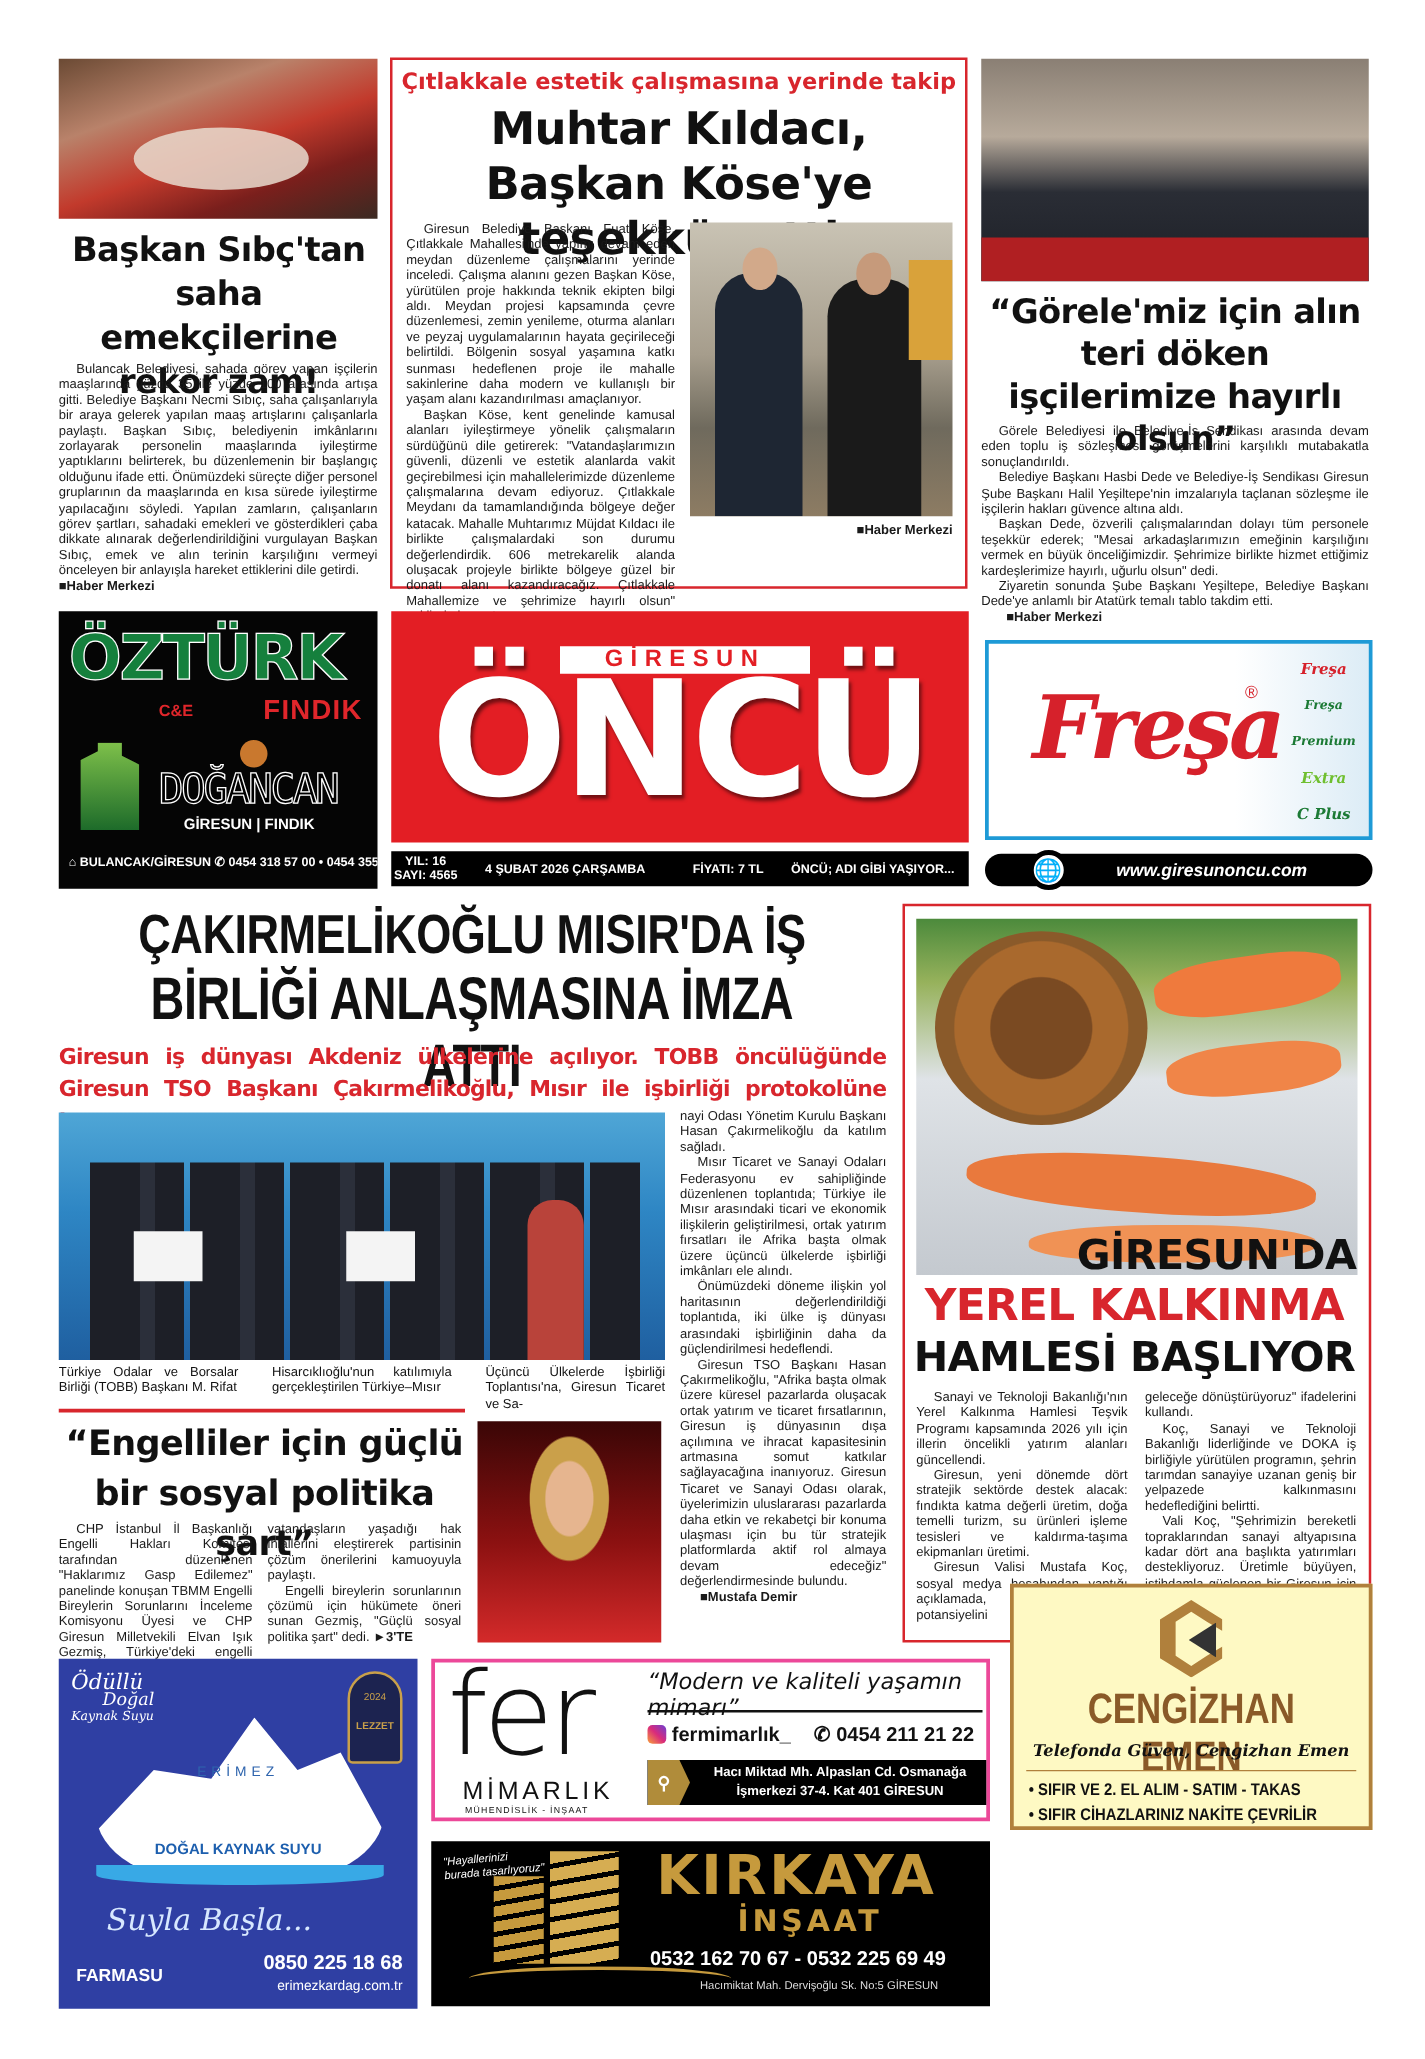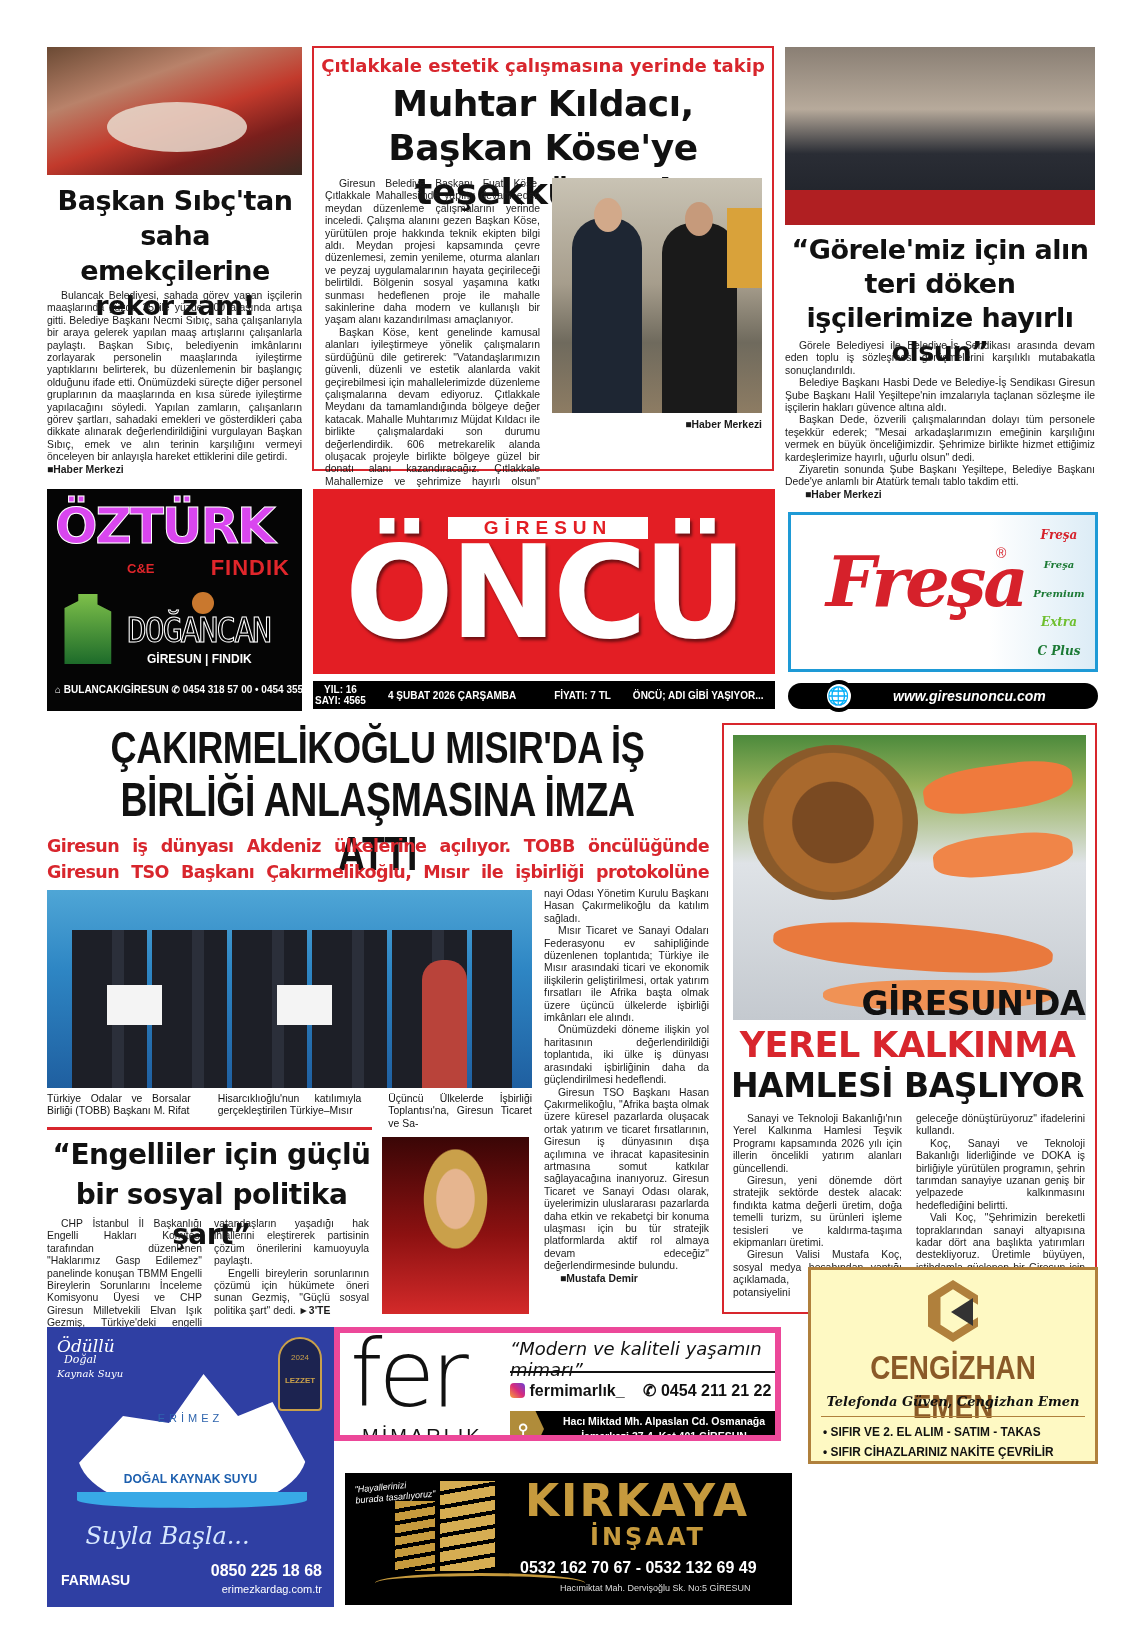--- a/index.html
+++ b/index.html
@@ -51,21 +51,21 @@
 <div class="hl abs" style="left:785px;top:233px;width:310px;font-size:27px;line-height:34px">“Görele'miz için alın teri döken işçilerimize hayırlı olsun”</div>
 <div class="abs body-text" style="left:785px;top:340px;width:310px">
   <p>Görele Belediyesi ile Belediye-İş Sendikası arasında devam eden toplu iş sözleşmesi görüşmelerini karşılıklı mutabakatla sonuçlandırıldı.</p>
   <p>Belediye Başkanı Hasbi Dede ve Belediye-İş Sendikası Giresun Şube Başkanı Halil Yeşiltepe'nin imzalarıyla taçlanan sözleşme ile işçilerin hakları güvence altına aldı.</p>
   <p>Başkan Dede, özverili çalışmalarından dolayı tüm personele teşekkür ederek; "Mesai arkadaşlarımızın emeğinin karşılığını vermek en büyük önceliğimizdir. Şehrimize birlikte hizmet ettiğimiz kardeşlerimize hayırlı, uğurlu olsun" dedi.</p>
   <p>Ziyaretin sonunda Şube Başkanı Yeşiltepe, Belediye Başkanı Dede'ye anlamlı bir Atatürk temalı tablo takdim etti.</p>
   <p class="sig" style="margin-left:20px;text-indent:0">■Haber Merkezi</p>
 </div>
 
 <div class="abs" style="left:47px;top:489px;width:255px;height:222px;background:#050505;color:#fff;overflow:hidden">
-  <div style="position:absolute;left:8px;top:8px;font-family:'DejaVu Sans',sans-serif;font-weight:900;font-size:50px;color:#d946ef;letter-spacing:-2px;-webkit-text-stroke:1px #fff">ÖZTÜRK</div>
+  <div style="position:absolute;left:8px;top:8px;font-family:'DejaVu Sans',sans-serif;font-weight:900;font-size:50px;color:#15803d;letter-spacing:-2px;-webkit-text-stroke:1px #fff">ÖZTÜRK</div>
   <div style="position:absolute;left:80px;top:72px;font-weight:bold;font-size:13px;color:#e0262b">C&amp;E</div>
   <div style="position:absolute;right:12px;top:66px;font-weight:900;font-size:22px;color:#e0262b;letter-spacing:1px">FINDIK</div>
   <div style="position:absolute;left:12px;top:105px;width:55px;height:70px;background:linear-gradient(180deg,#7ec04a,#1d6b2a);clip-path:polygon(10% 100%,10% 20%,35% 10%,35% 0,70% 0,70% 15%,95% 25%,95% 100%)"></div>
   <div style="position:absolute;left:145px;top:103px;width:22px;height:22px;border-radius:50%;background:#c9782e"></div>
   <div style="position:absolute;left:80px;top:122px;font-family:'DejaVu Sans Mono',monospace;font-size:33px;color:#000;-webkit-text-stroke:1px #fff;letter-spacing:-2px">DOĞANCAN</div>
   <div style="position:absolute;left:100px;top:163px;font-size:12px;font-weight:bold;color:#fff">GİRESUN | FINDIK</div>
   <div style="position:absolute;left:8px;top:195px;font-size:10px;font-weight:bold;white-space:nowrap">
     <span>⌂ </span><span>BULANCAK/GİRESUN</span>
     <span> ✆ </span><span>0454 318 57 00 • 0454 355 03 55</span>
   </div>
@@ -147,38 +147,38 @@
   <p>Giresun, yeni dönemde dört stratejik sektörde destek alacak: fındıkta katma değerli üretim, doğa temelli turizm, su ürünleri işleme tesisleri ve kaldırma-taşıma ekipmanları üretimi.</p>
   <p>Giresun Valisi Mustafa Koç, sosyal medya hesabından yaptığı açıklamada, "Giresun'un potansiyelini güce, yatırımını geleceğe dönüştürüyoruz" ifadelerini kullandı.</p>
   <p>Koç, Sanayi ve Teknoloji Bakanlığı liderliğinde ve DOKA iş birliğiyle yürütülen programın, şehrin tarımdan sanayiye uzanan geniş bir yelpazede kalkınmasını hedeflediğini belirtti.</p>
   <p>Vali Koç, "Şehrimizin bereketli topraklarından sanayi altyapısına kadar dört ana başlıkta yatırımları destekliyoruz. Üretimle büyüyen, istihdamla güçlenen bir Giresun için çalışmaya devam ediyoruz. Şehrimize hayırlı olsun" dedi.</p>
   <p class="sig" style="margin-left:16px;text-indent:0">■Haber Merkezi</p>
 </div>
 
 <div class="abs" style="left:47px;top:1327px;width:287px;height:280px;background:#2f3fa3;color:#fff;overflow:hidden">
   <div style="position:absolute;left:10px;top:12px;font-family:'DejaVu Serif',serif;font-style:italic;line-height:14px">
     <div style="font-size:17px">Ödüllü</div>
-    <div style="font-size:11px;margin-left:7px">Doğal</div>
+    <div style="font-size:14px;margin-left:25px">Doğal</div>
     <div style="font-size:10px">Kaynak Suyu</div>
   </div>
   <div style="position:absolute;right:12px;top:10px;width:44px;height:74px;background:#1c2350;border-radius:22px 22px 4px 4px;border:2px solid #c9a04a;text-align:center;font-size:8px;color:#c9a04a;padding-top:14px">
     <div>2024</div>
     <div style="margin-top:14px;font-weight:bold">LEZZET</div>
   </div>
   <div style="position:absolute;left:30px;top:40px;width:230px;height:140px;background:#fff;clip-path:polygon(0 70%,20% 35%,40% 40%,55% 5%,70% 35%,85% 25%,100% 70%,95% 100%,5% 100%);border-radius:0 0 40% 40%"></div>
   <div style="position:absolute;left:0;width:287px;top:85px;text-align:center;color:#2e64ad;font-size:11px;letter-spacing:4px">ERİMEZ</div>
   <div style="position:absolute;left:0;width:287px;top:145px;text-align:center;color:#1d5fae;font-size:12px;font-weight:bold">DOĞAL KAYNAK SUYU</div>
   <div style="position:absolute;left:30px;top:165px;width:230px;height:16px;background:#38a9e6;border-radius:0 0 50% 50%"></div>
   <div style="position:absolute;left:0;width:241px;top:195px;text-align:center;font-family:'DejaVu Serif',serif;font-style:italic;font-size:24px;color:#d7e8ff">Suyla Başla...</div>
   <div style="position:absolute;left:14px;top:245px;font-size:14px;font-weight:bold">FARMASU</div>
   <div style="position:absolute;right:12px;top:235px;font-size:16px;font-weight:bold">0850 225 18 68</div>
   <div style="position:absolute;right:12px;top:256px;font-size:11px">erimezkardag.com.tr</div>
 </div>
 
-<div class="abs" style="left:334px;top:1327px;width:447px;height:114px;border:6px solid #ec4899;background:#fff;overflow:hidden">
+<div class="abs" style="left:345px;top:1327px;width:447px;height:130px;border:3px solid #ec4899;background:#fff;overflow:hidden">
   <div style="position:absolute;left:10px;top:-12px;font-size:92px;font-weight:100;letter-spacing:-4px;color:#111;font-family:'DejaVu Sans',sans-serif">fer</div>
   <div style="position:absolute;left:22px;top:92px;font-size:20px;letter-spacing:3px">MİMARLIK</div>
   <div style="position:absolute;left:24px;top:115px;font-size:7px;letter-spacing:1px">MÜHENDİSLİK - İNŞAAT</div>
   <div style="position:absolute;left:170px;top:5px;font-size:18px;font-style:italic;font-family:'DejaVu Sans',sans-serif;font-weight:200">“Modern ve kaliteli yaşamın mimarı”</div>
   <div style="position:absolute;left:170px;top:38px;width:268px;height:2px;background:#111"></div>
   <div style="position:absolute;left:170px;top:48px;font-size:16px;font-weight:bold;white-space:nowrap">
     <span style="display:inline-block;width:15px;height:15px;border-radius:4px;background:linear-gradient(45deg,#f9a23a,#d92b7b,#6b3fd4);vertical-align:-2px"></span>
     <span>fermimarlık_</span>
     <span style="margin-left:14px">✆</span>
     <span>0454 211 21 22</span>
@@ -193,21 +193,21 @@
 <div class="abs" style="left:345px;top:1473px;width:447px;height:132px;background:#000;color:#fff;overflow:hidden">
   <div style="position:absolute;left:10px;top:8px;font-size:9px;font-style:italic;line-height:11px;transform:rotate(-5deg)">
     <div>"Hayallerinizi</div>
     <div>burada tasarlıyoruz"</div>
   </div>
   <div style="position:absolute;left:50px;top:28px;width:40px;height:70px;background:repeating-linear-gradient(170deg,#c69a3d 0 8px,#000 8px 12px)"></div>
   <div style="position:absolute;left:95px;top:8px;width:55px;height:90px;background:repeating-linear-gradient(170deg,#d6ad52 0 10px,#000 10px 14px)"></div>
   <div style="position:absolute;left:30px;top:100px;width:210px;height:20px;border-top:3px solid #c69a3d;border-radius:50% 50% 0 0"></div>
   <div style="position:absolute;left:180px;top:2px;font-family:'DejaVu Sans',sans-serif;font-weight:900;font-size:44px;color:#c69a3d;letter-spacing:2px">KIRKAYA</div>
   <div style="position:absolute;left:245px;top:50px;font-family:'DejaVu Sans',sans-serif;font-weight:900;font-size:24px;color:#c69a3d;letter-spacing:3px">İNŞAAT</div>
-  <div style="position:absolute;left:175px;top:86px;font-size:16px;font-weight:bold">0532 162 70 67 - 0532 132 69 49</div>
+  <div style="position:absolute;left:175px;top:86px;font-size:16px;font-weight:bold">0532 162 70 67 - 0532 225 69 49</div>
   <div style="position:absolute;left:215px;top:110px;font-size:9px;color:#ddd">Hacımiktat Mah. Dervişoğlu Sk. No:5  GİRESUN</div>
 </div>
 
 <div class="abs" style="left:808px;top:1267px;width:290px;height:197px;border:3px solid #b0803c;background:#fef9c3;overflow:hidden">
   <div style="position:absolute;left:117px;top:10px;width:50px;height:62px;background:#b0803c;clip-path:polygon(50% 0,100% 25%,100% 40%,75% 28%,50% 15%,25% 28%,25% 72%,50% 85%,75% 72%,100% 60%,100% 75%,50% 100%,0 75%,0 25%)"></div>
   <div style="position:absolute;left:140px;top:28px;width:22px;height:28px;background:#333;clip-path:polygon(100% 0,100% 100%,0 50%)"></div>
   <div style="position:absolute;left:0;width:284px;top:78px;text-align:center;font-family:'Liberation Sans',sans-serif;font-weight:bold;font-size:34px;color:#8a5a28;transform:scaleX(.82)">CENGİZHAN EMEN</div>
   <div style="position:absolute;left:0;width:284px;top:124px;text-align:center;font-family:'DejaVu Serif',serif;font-style:italic;font-weight:bold;font-size:13px">Telefonda Güven, Cengizhan Emen</div>
   <div style="position:absolute;left:10px;top:146px;width:264px;height:1px;background:#b0803c"></div>
   <div style="position:absolute;left:12px;top:152px;font-weight:bold;font-size:13.5px;line-height:20px;transform:scaleX(.88);transform-origin:left">

